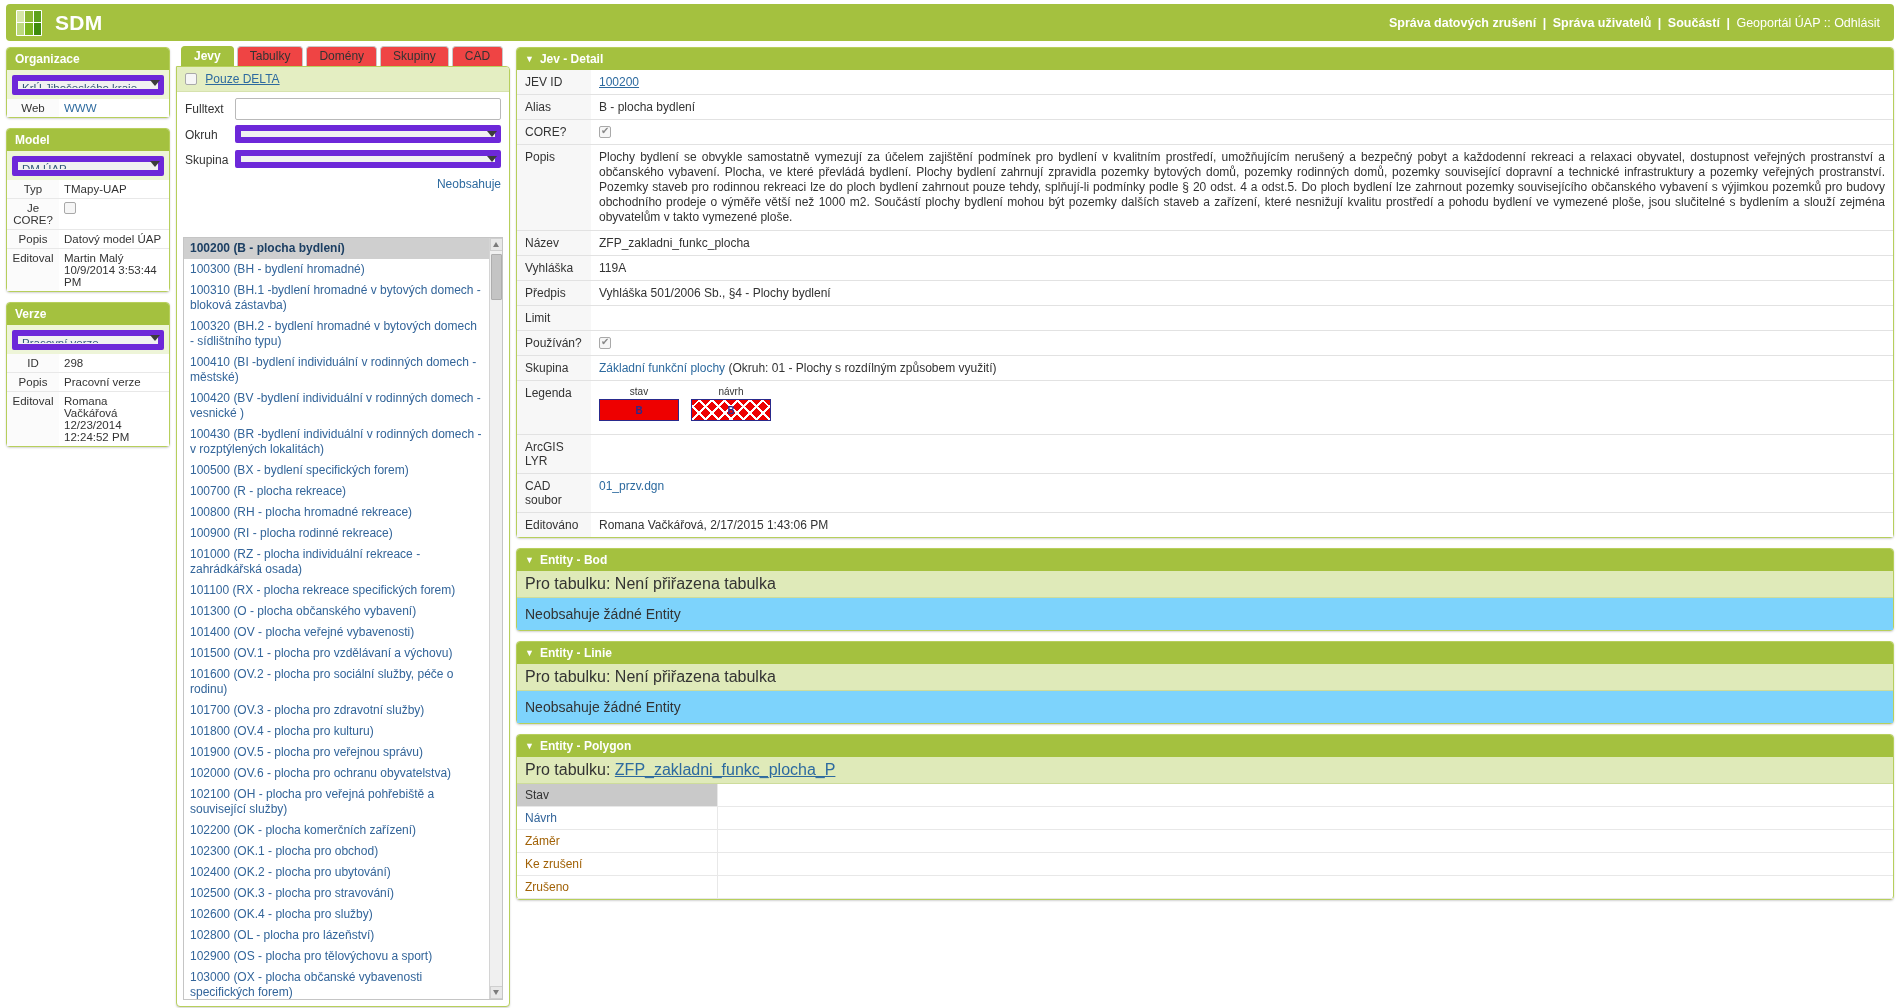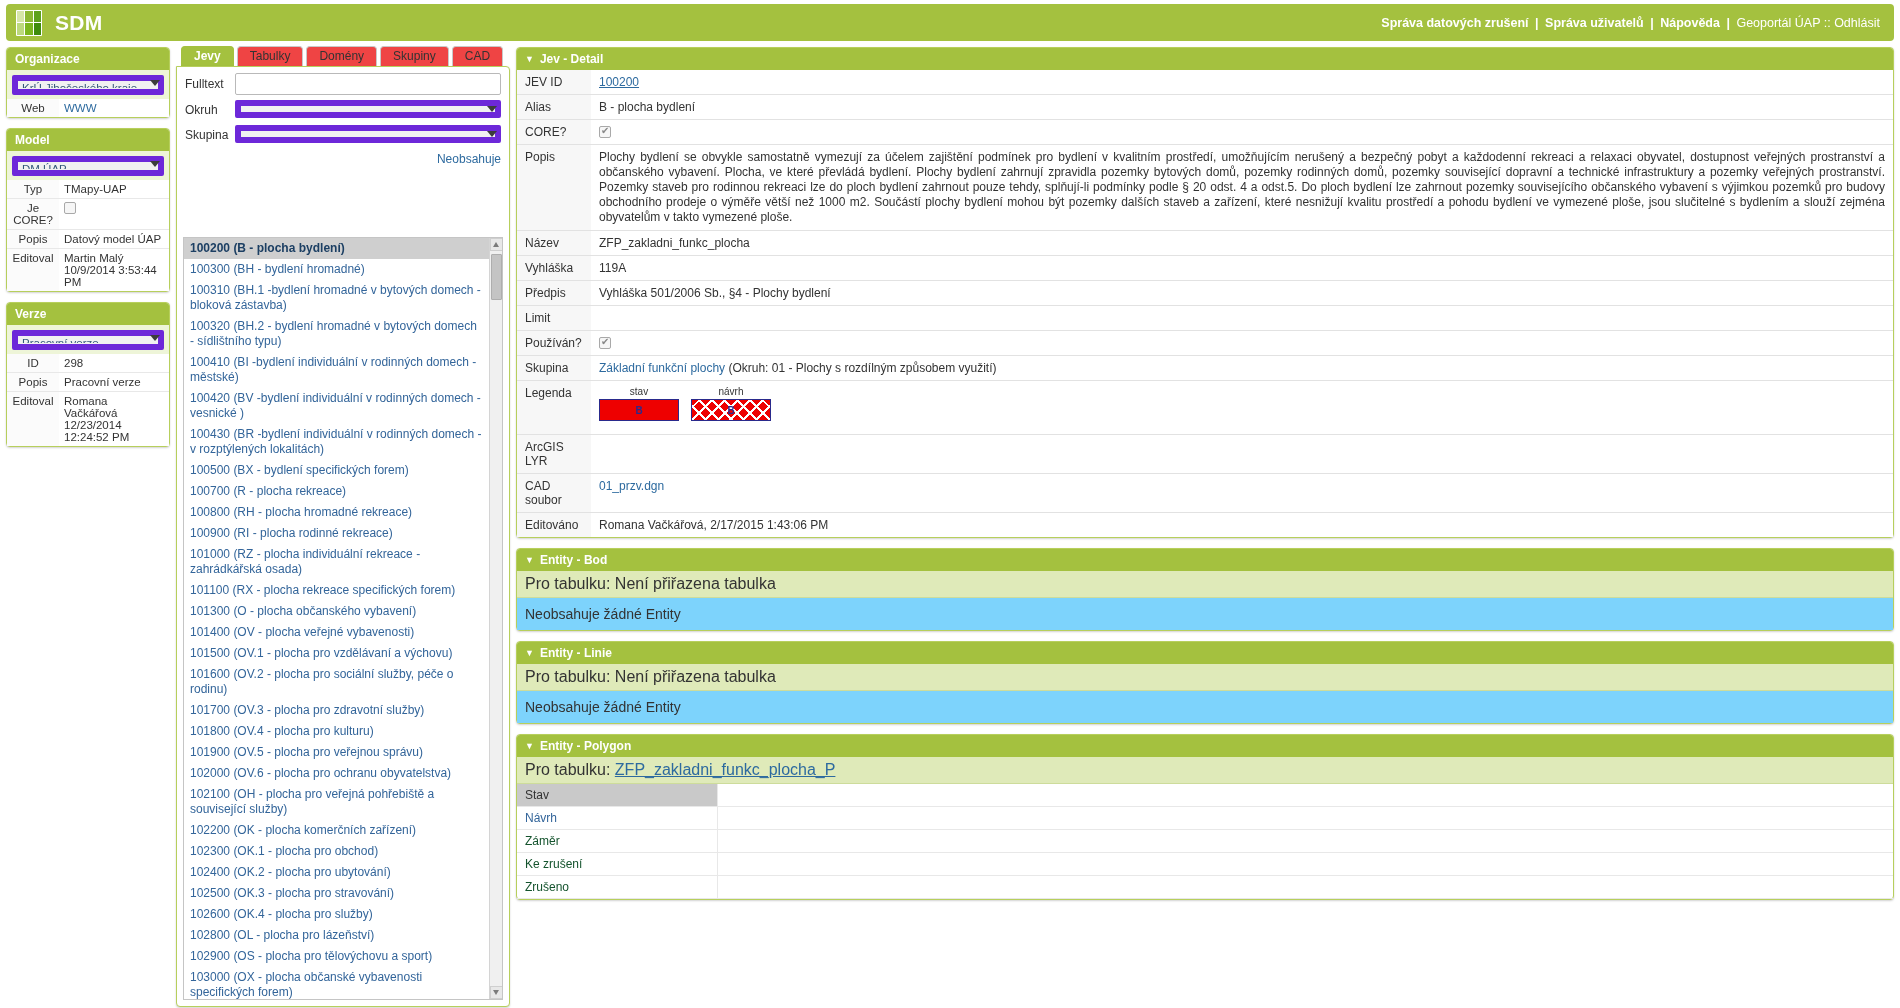--- a/index.html
+++ b/index.html
@@ -190,21 +190,21 @@
   .subbar {
     background: #dfeab9; font-size: 16px; padding: 4px 8px; color: #333;
     border-bottom: 1px solid #cddc9b;
   }
   .subbar a { color: #2d6a9f; text-decoration: underline; }
   .entrow { font-size: 14px; padding: 8px 8px; color: #333; background: #7dd3fc; }
   table.poly { width: 100%; border-collapse: collapse; table-layout: fixed; }
   table.poly td { font-size: 12px; padding: 4px 8px; border-bottom: 1px solid #e8e8e8; }
   table.poly td.c1 { width: 200px; color: #33659a; }
   table.poly tr.hdr td.c1 { background: #c9c9c9; color: #333; font-weight: normal; }
-  table.poly tr.dim td.c1 { color: #14532d; margin-top: 35px; }
+  table.poly tr.dim td.c1 { color: #a16207; margin-top: 35px; }
   table.poly td.c2 { border-left: 1px solid #e8e8e8; }
 </style>
 </head>
 <body>
 
 <div class="app">
 
   <div class="header">
     <div class="logo-tiles">
       <i style="background:#d6e6a8"></i>
@@ -213,21 +213,21 @@
       <i style="background:#bcd97d"></i>
         <i style="background:#7bb61e"></i>
         <i style="background:#3f8c0c"></i>
     </div>
     <div class="brand">SDM</div>
     <div class="header-nav">
       <a href="#">Správa datových zrušení</a>
       <span class="sep">|</span>
       <a href="#">Správa uživatelů</a>
       <span class="sep">|</span>
-      <a href="#">Nápověda</a>
+      <a href="#">Součástí</a>
       <span class="sep">|</span>
       <a href="#" class="plain">Geoportál ÚAP :: Odhlásit</a>
     </div>
   </div>
 
   <div class="leftcol">
 
     <div class="panel lpanel">
       <div class="panel-head">Organizace</div>
       <div class="selwrap">
@@ -322,20 +322,24 @@
   <div class="midcol">
     <div class="tabs">
       <div class="tab active">Jevy</div>
       <div class="tab">Tabulky</div>
       <div class="tab">Domény</div>
       <div class="tab">Skupiny</div>
       <div class="tab">CAD</div>
     </div>
 
     <div class="midpanel">
+      <div class="delta-bar">
+        <span class="chk"></span>
+        <a href="#">Pouze DELTA</a>
+      </div>
 
       <div class="filterform">
         <div class="filterrow">
           <label>Fulltext</label>
           <div class="ctl">
             <input class="txt" type="text" value="" style="">
           </div>
         </div>
         <div class="filterrow">
           <label>Okruh</label>

